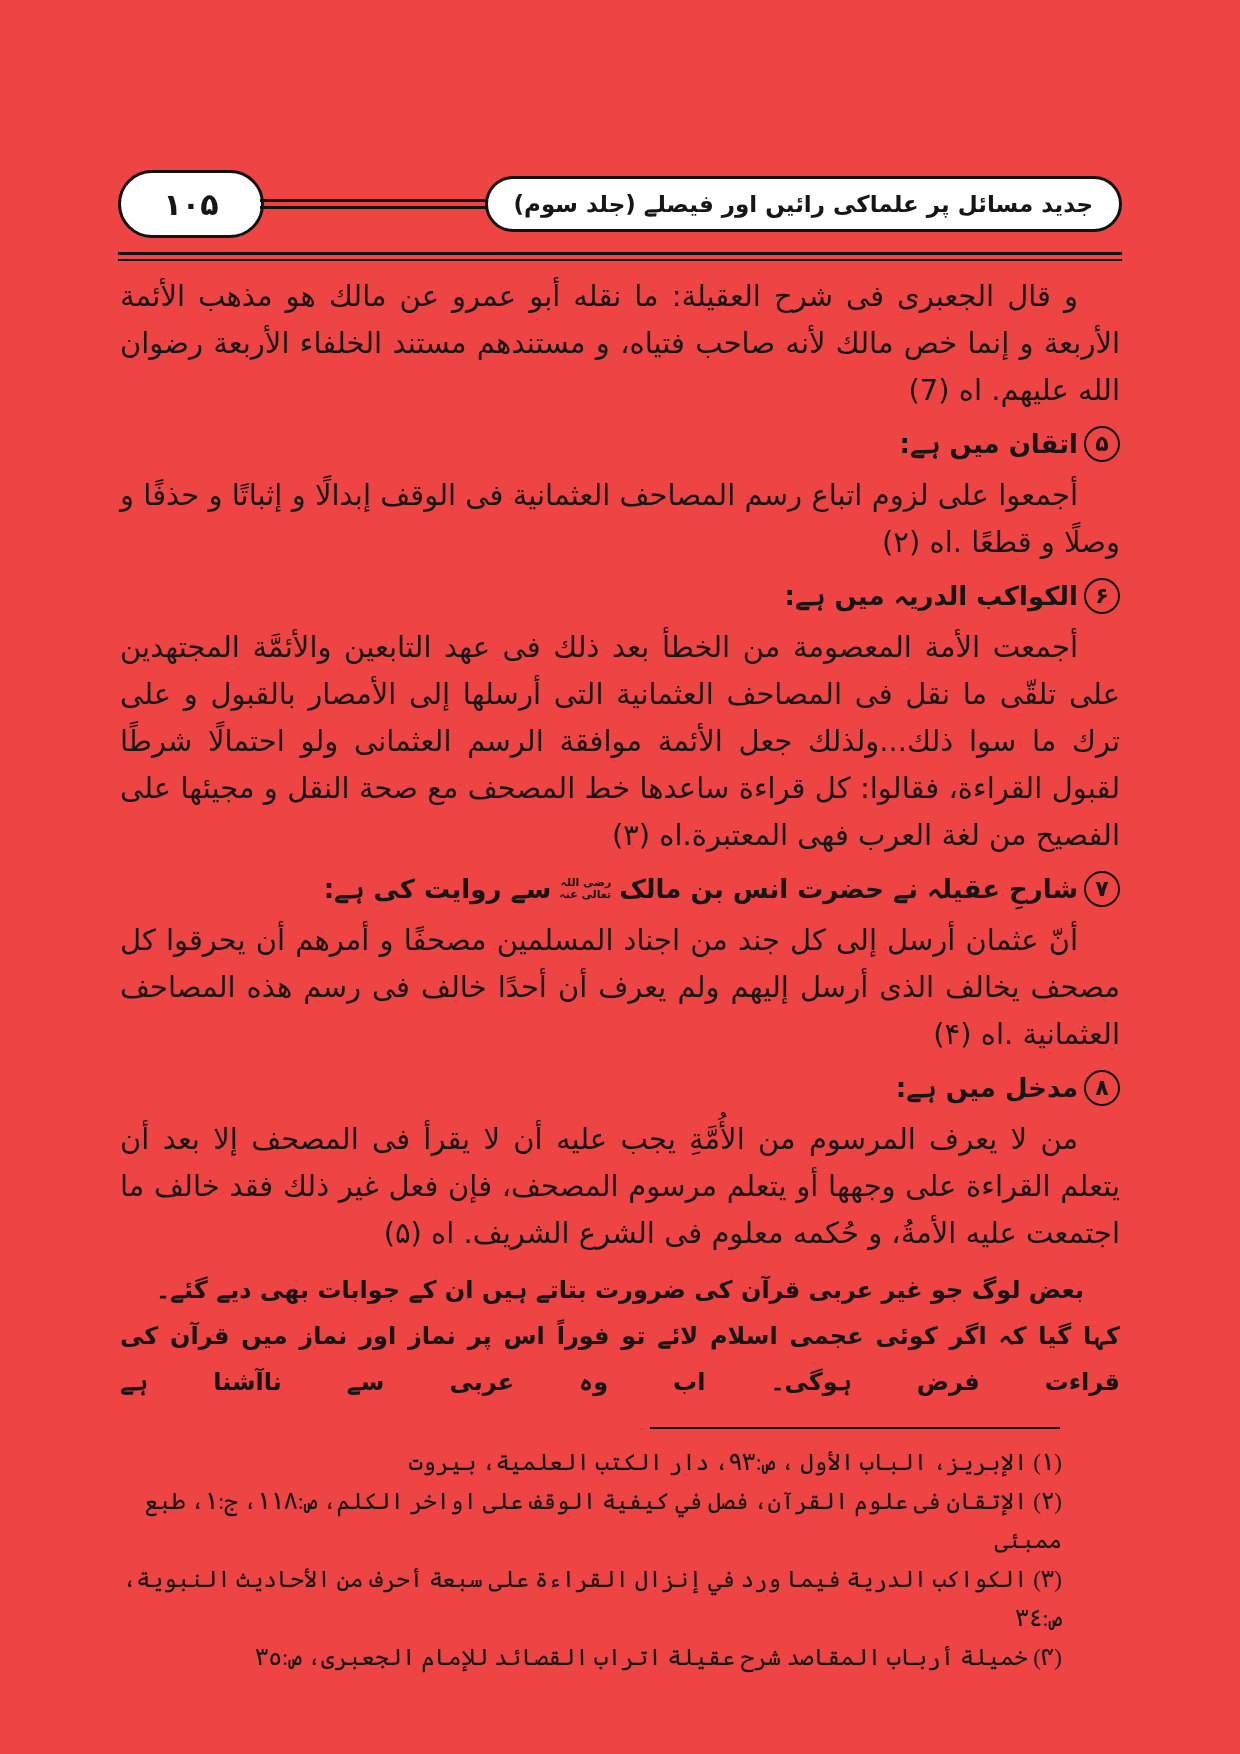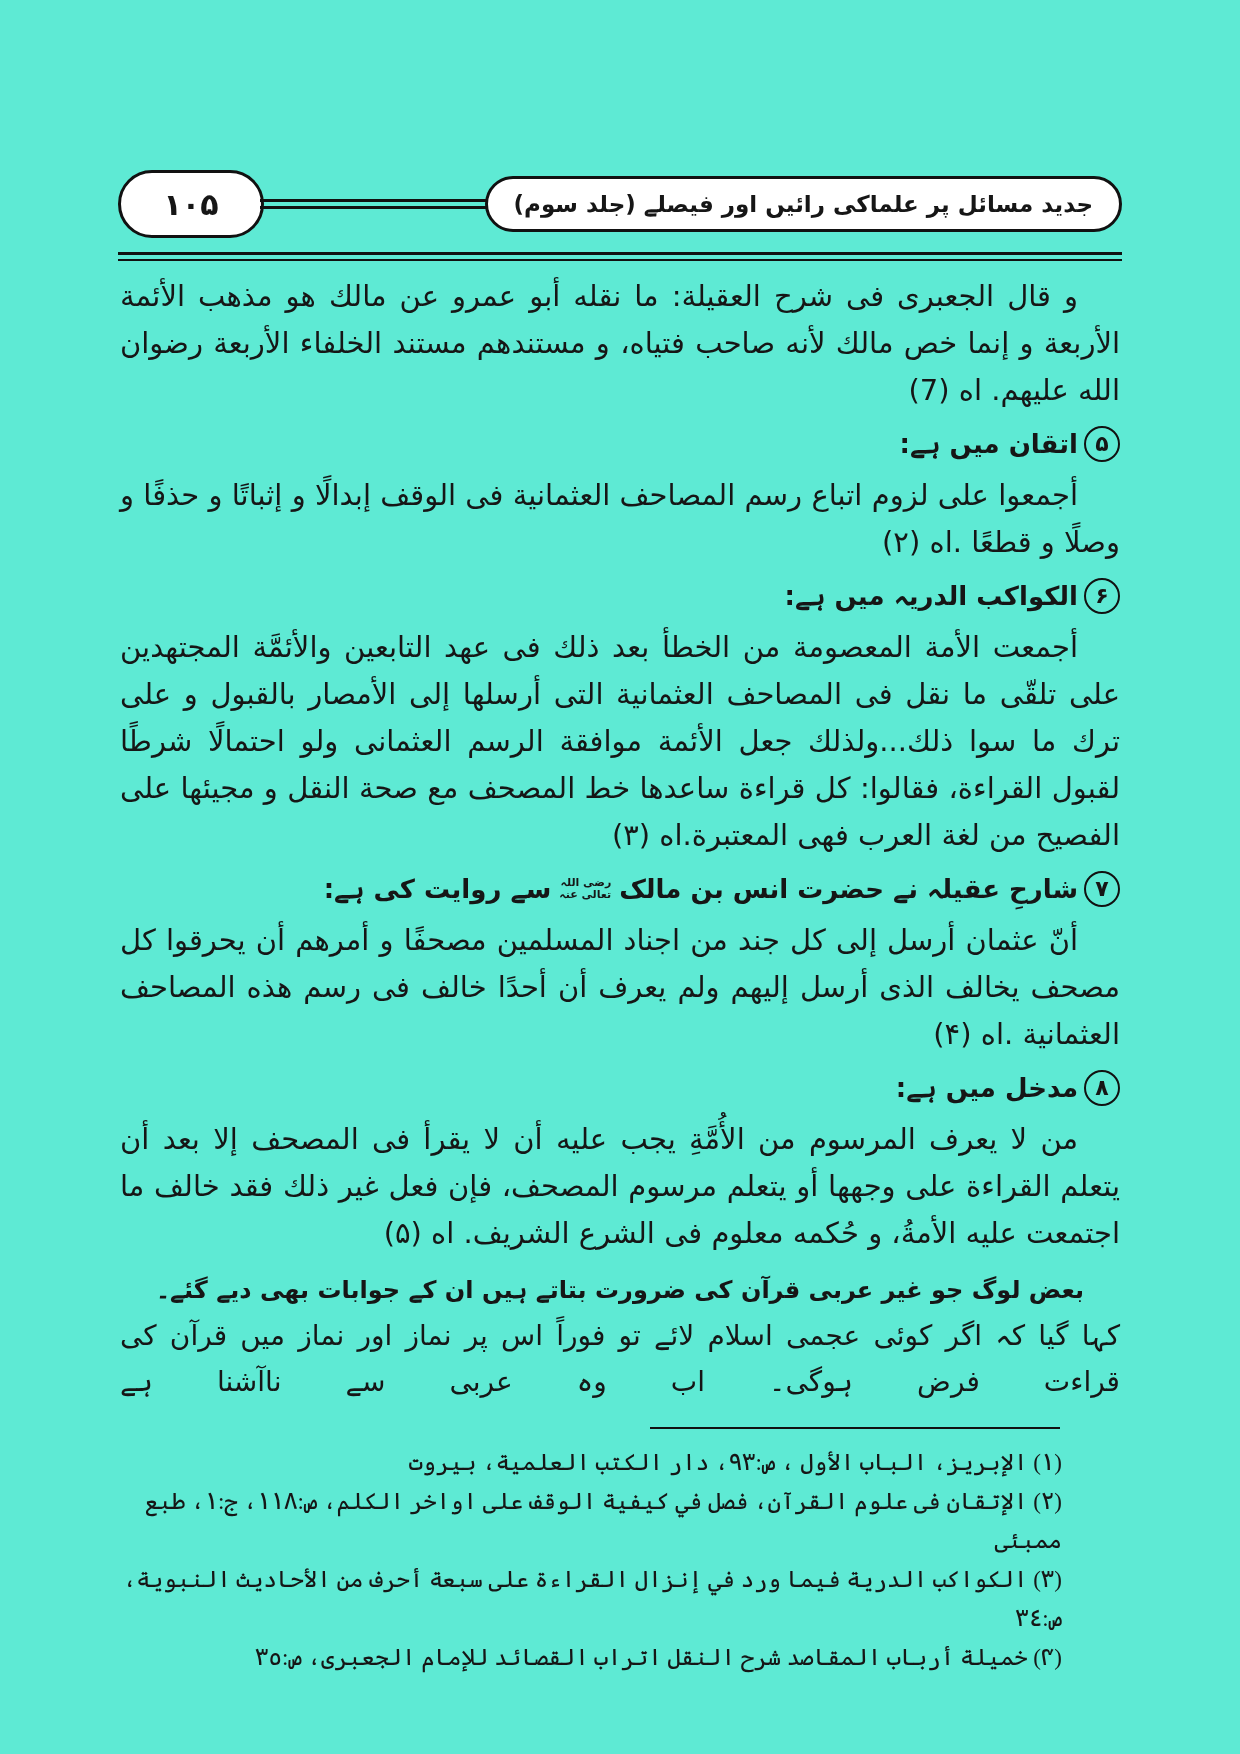--- a/index.html
+++ b/index.html
@@ -2,21 +2,21 @@
 <html lang="ur" dir="rtl"><head>
 <meta charset="utf-8">
 <style>
   * { margin: 0; padding: 0; box-sizing: border-box; }
   html, body { background: #e8e8e8; }
   .page {
     position: relative;
     width: 1240px;
     height: 1754px;
     margin: 0 auto;
-    background: #5eead4;
+    background: #ef4444;
     color: #161616;
     font-family: "DejaVu Sans", sans-serif;
     overflow: hidden;
     direction: rtl;
   }
   
   .header-row {
     direction: ltr;
     display: flex;
     align-items: center;
@@ -108,22 +108,22 @@
     text-align: center;
     font-size: 24px;
     font-weight: bold;
     line-height: 46px;
     margin-top: 10px;
   }
   .urdu-justify {
     direction: rtl;
     text-align: justify;
     text-align-last: justify;
-    font-size: 28px;
-    font-weight: normal;
+    font-size: 24px;
+    font-weight: bold;
     line-height: 46px;
   }
   
   .footnotes {
     direction: rtl;
     margin: 22px 120px 0 120px;
     width: 1000px;
     font-family: Liberation Serif, serif;
   }
   .fn-separator {
@@ -196,17 +196,17 @@
     <div class="footnote">
       <span class="fn-marker">(٢)</span>
       <span>الإتقان فى علوم القرآن، فصل في كيفية الوقف على اواخر الكلم، ص:١١٨، ج:١، طبع ممبئى</span>
     </div>
     <div class="footnote">
       <span class="fn-marker">(٣)</span>
       <span>الكواكب الدرية فيما ورد في إنزال القراءة على سبعة أحرف من الأحاديث النبوية، ص:٣٤</span>
     </div>
     <div class="footnote">
       <span class="fn-marker">(۴)</span>
-      <span>خميلة أرباب المقاصد شرح النقل اتراب القصائد للإمام الجعبرى، ص:٣٥</span>
+      <span>خميلة أرباب المقاصد شرح عقيلة اتراب القصائد للإمام الجعبرى، ص:٣٥</span>
     </div>
   </div>
 
 </div>
 
 </body></html>

